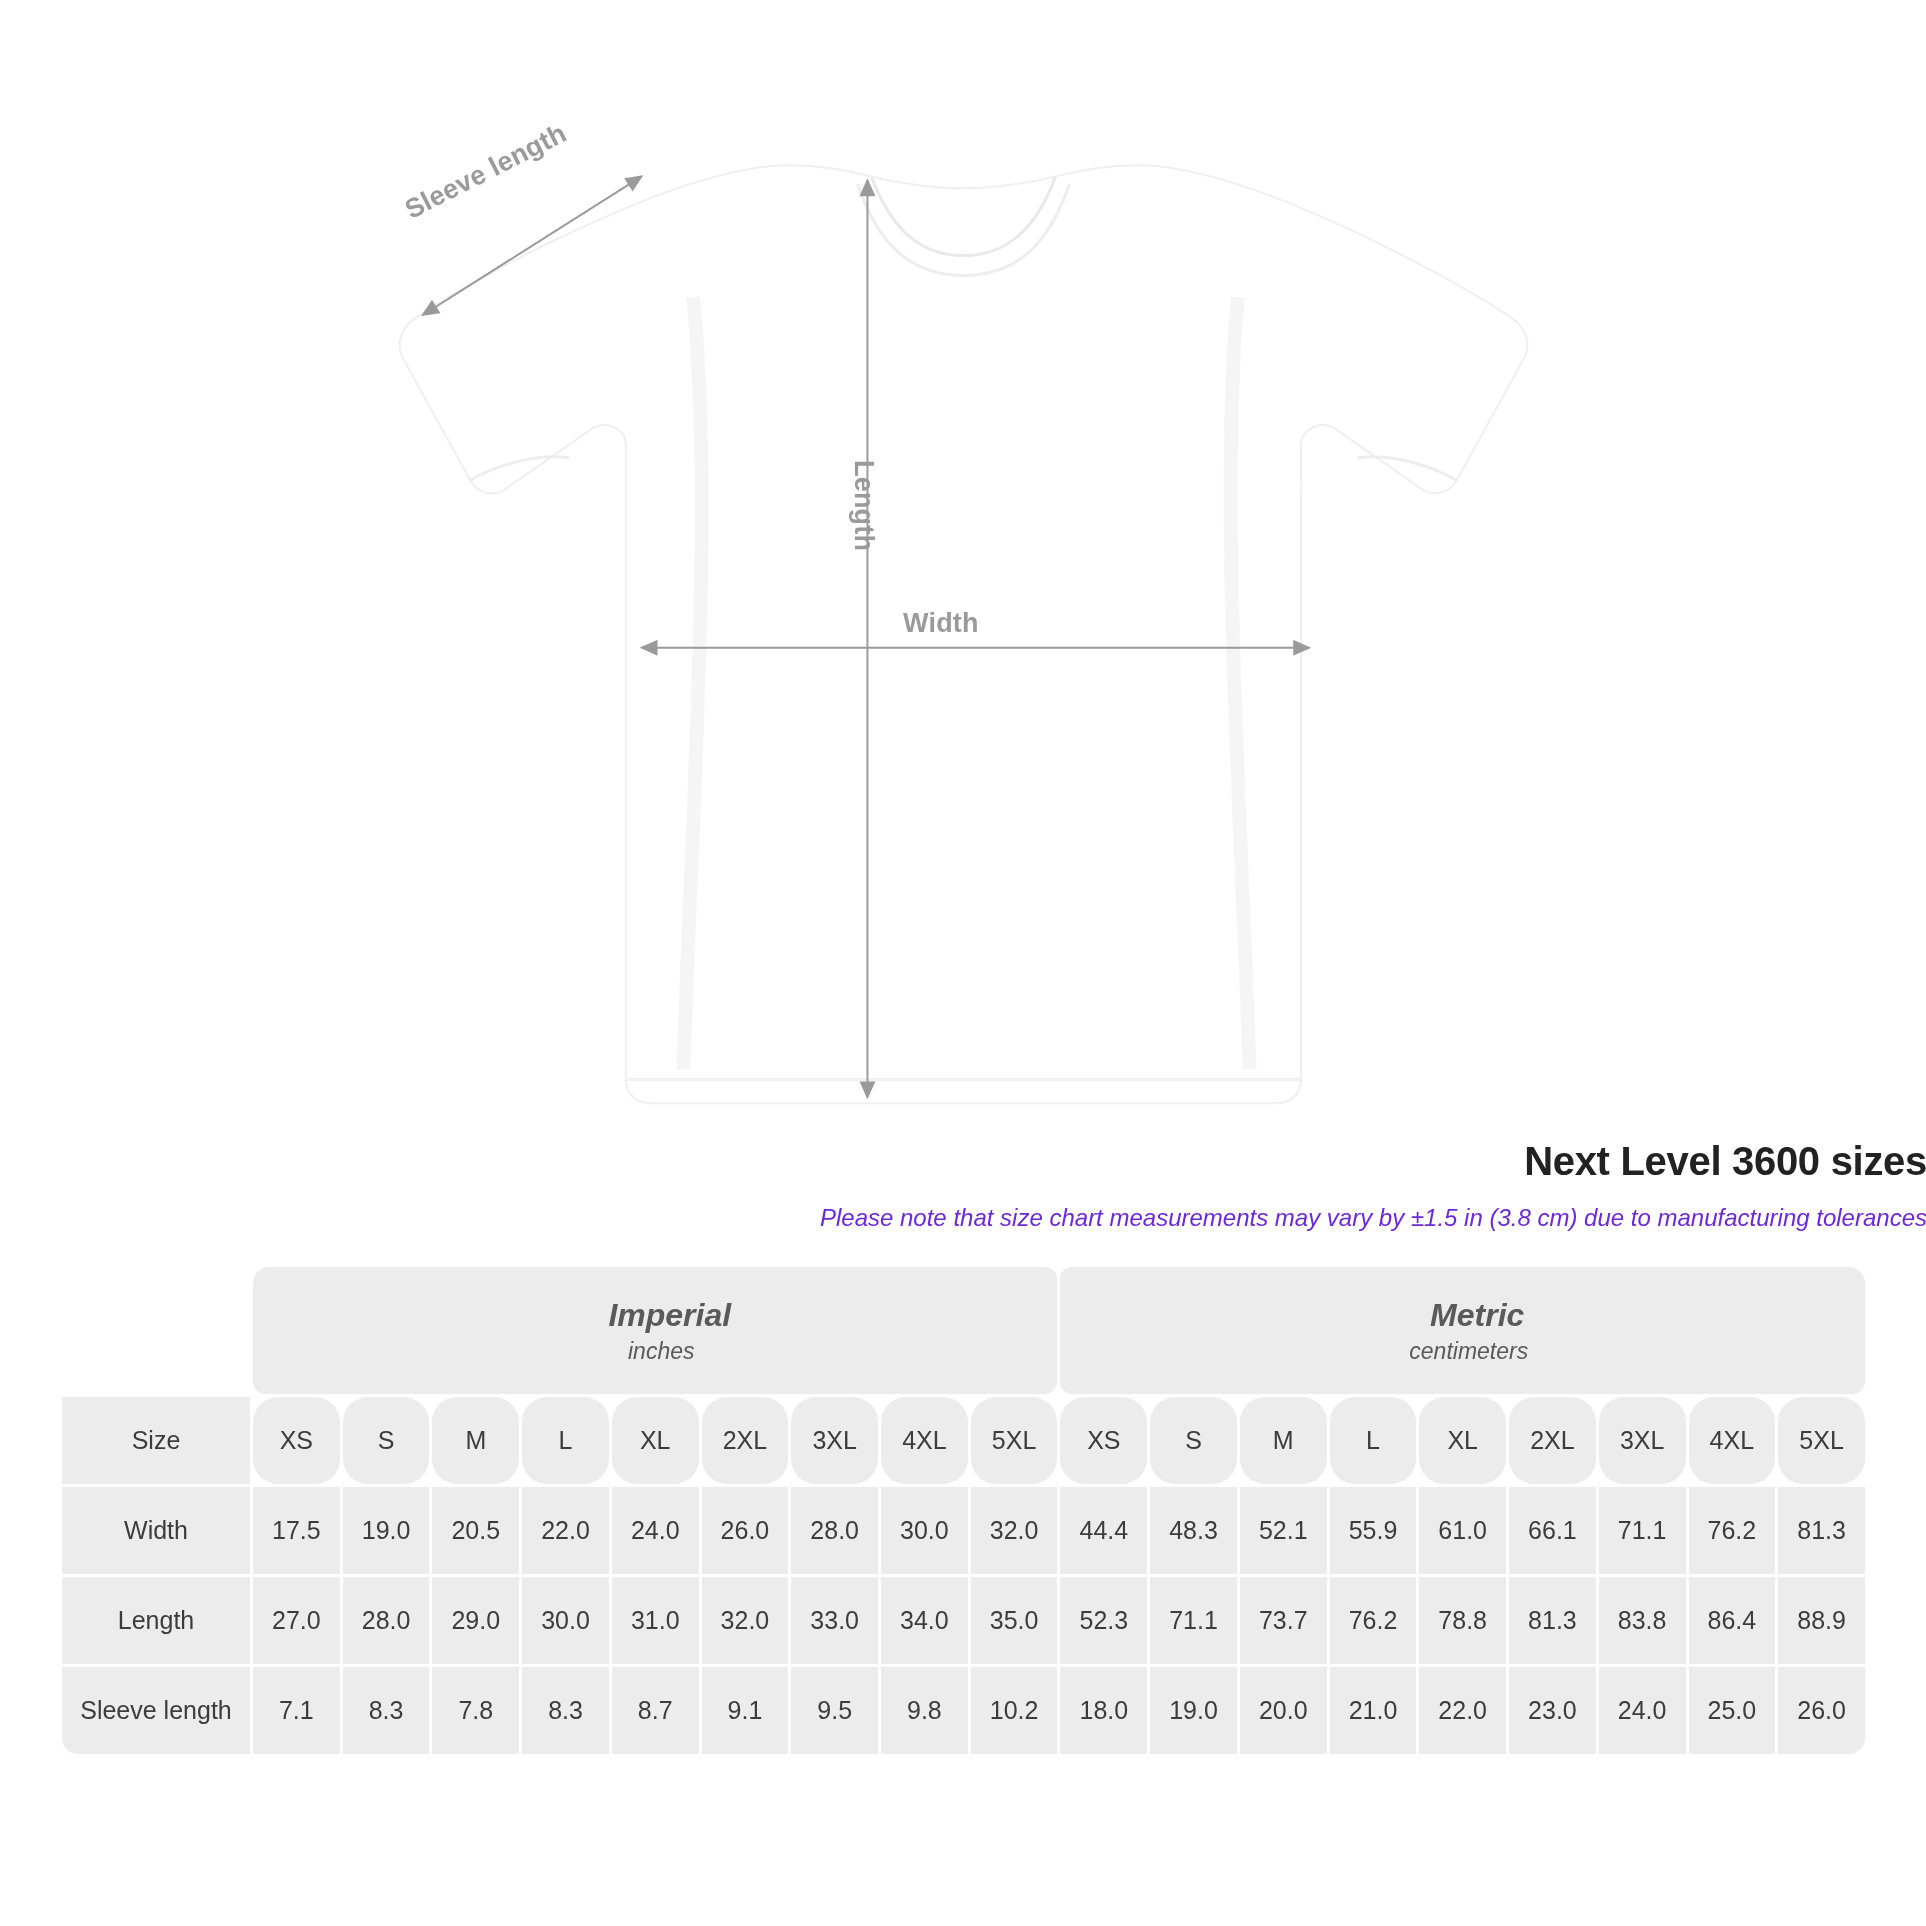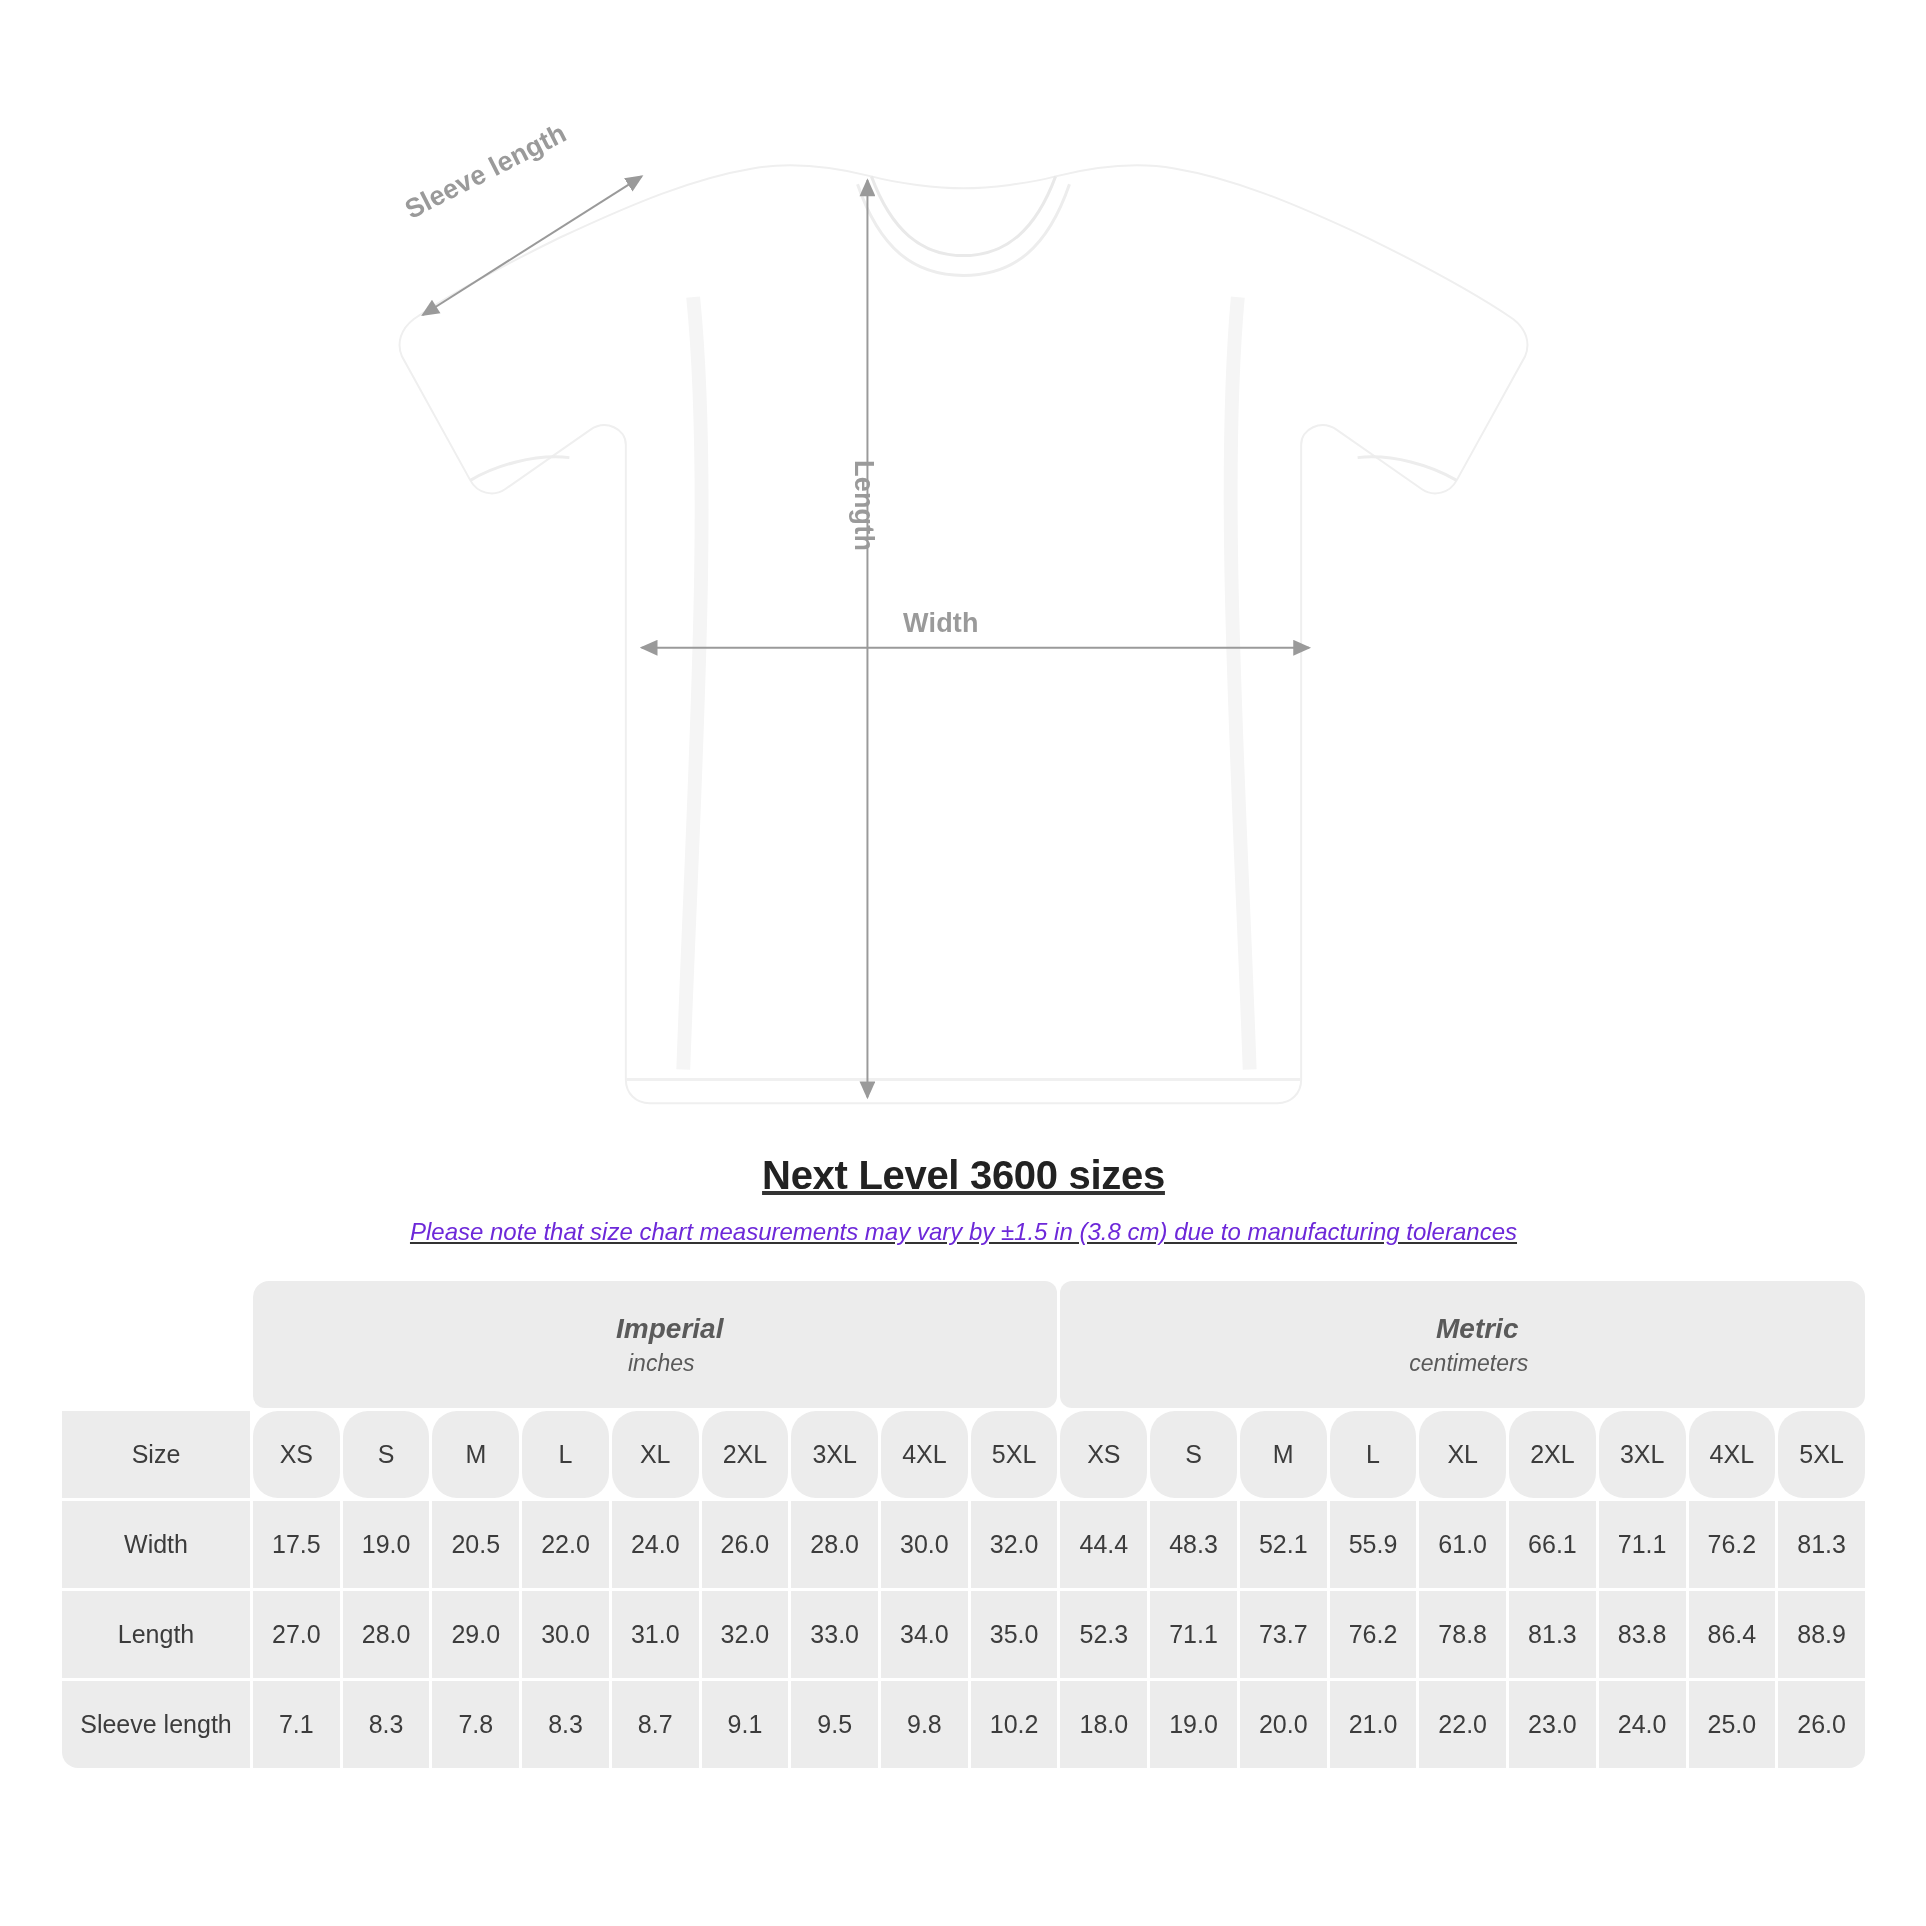--- a/index.html
+++ b/index.html
@@ -48,23 +48,21 @@
     transform: rotate(90deg);
     transform-origin: left top;
   }
   #label-width {
     left: 903px;
     top: 608px;
   }
 
   
   #title-block {
-    text-align: center;
-    margin-top: 14px;
-    text-decoration: underline;
+    text-align: right;
   }
   #chart-title {
     font-size: 40px;
     font-weight: bold;
     color: #222;
     letter-spacing: -0.3px;
   }
   #chart-note {
     font-size: 24px;
     font-style: italic;
@@ -91,21 +89,21 @@
     height: 87px;
     padding: 0;
     font-weight: normal;
   }
   .sys-head {
     height: 127px !important;
     background: #ececec;
     border-radius: 12px;
   }
   .sys-head .sys-name {
-    font-size: 28px;
+    font-size: 32px;
     font-weight: bold;
     font-style: italic;
     color: #5a5a5a;
     line-height: 1.2;
     padding-left: 29px;
   }
   .sys-head .sys-unit {
     font-size: 23px;
     font-style: italic;
     color: #5a5a5a;

